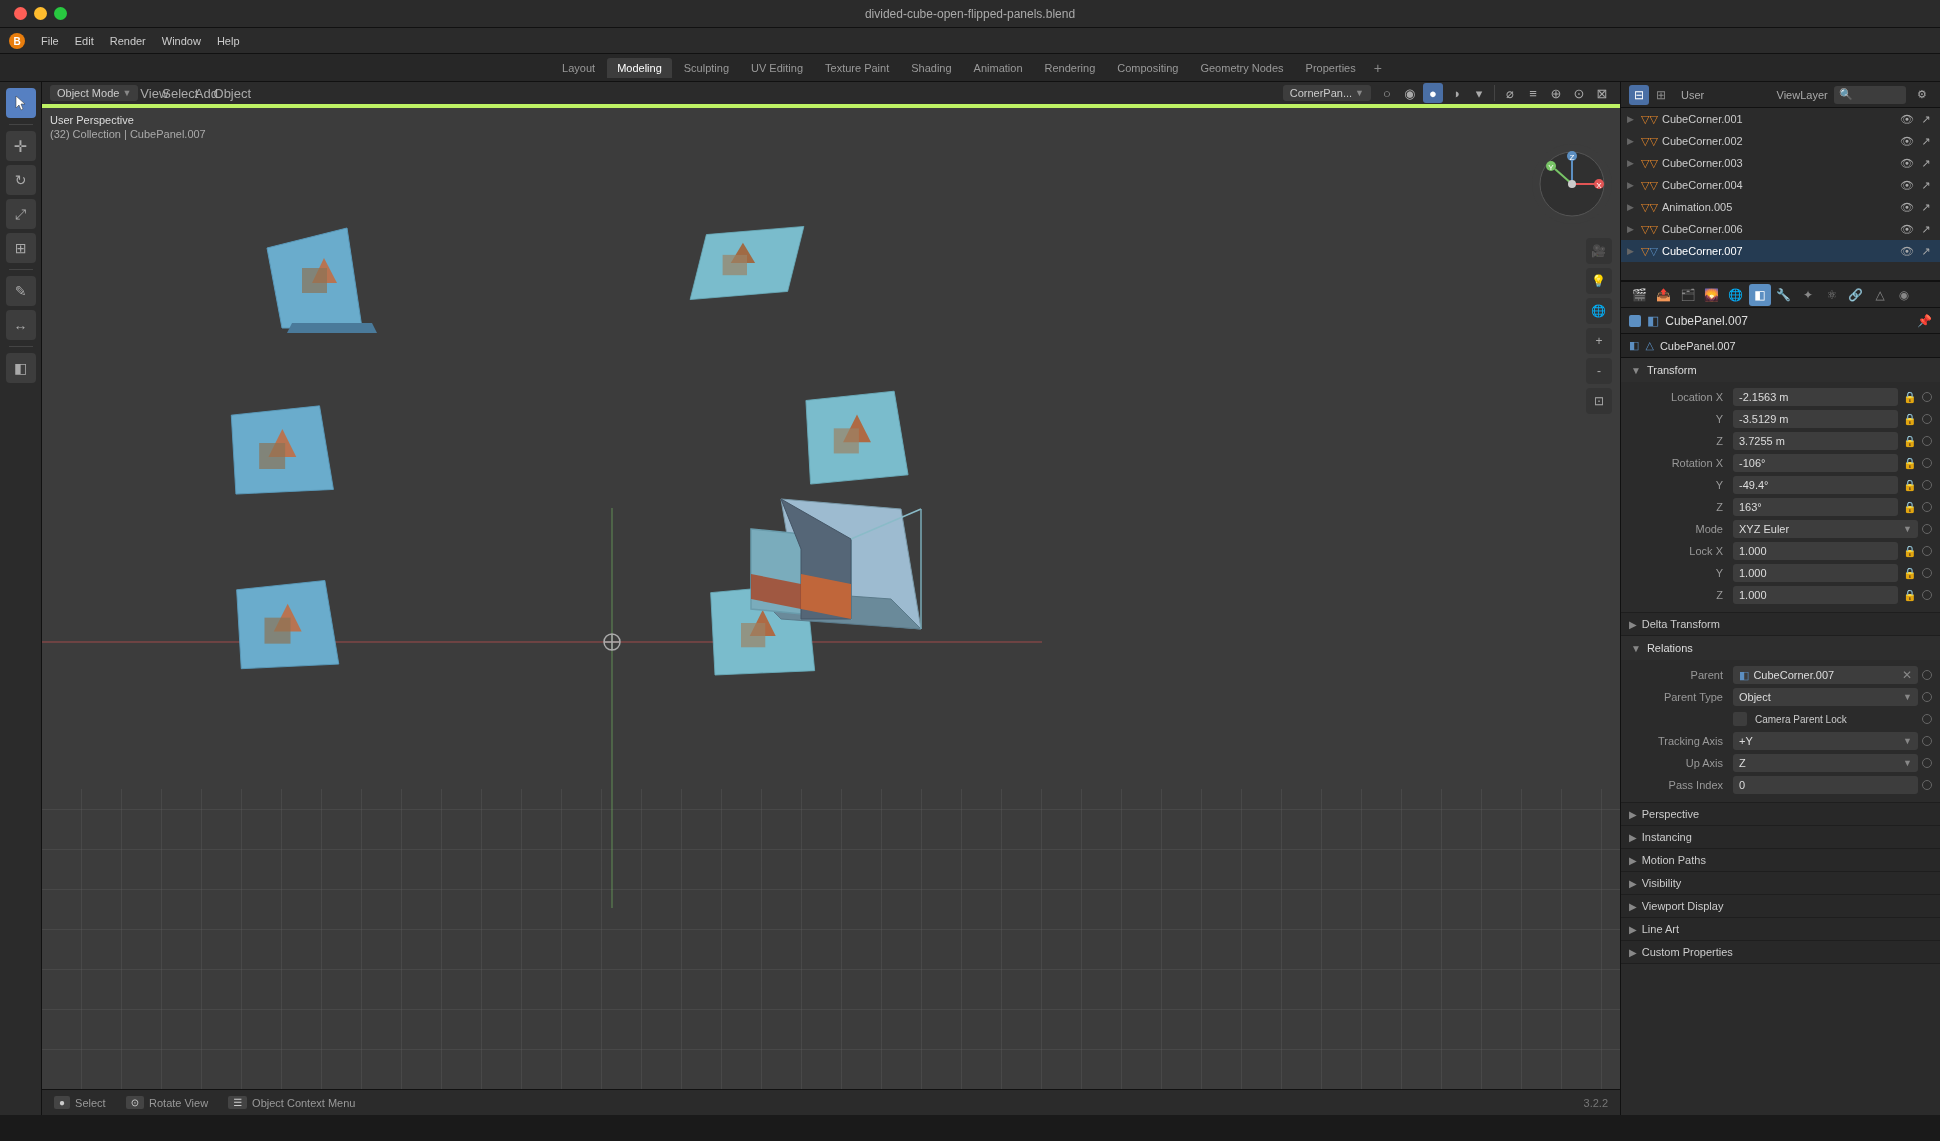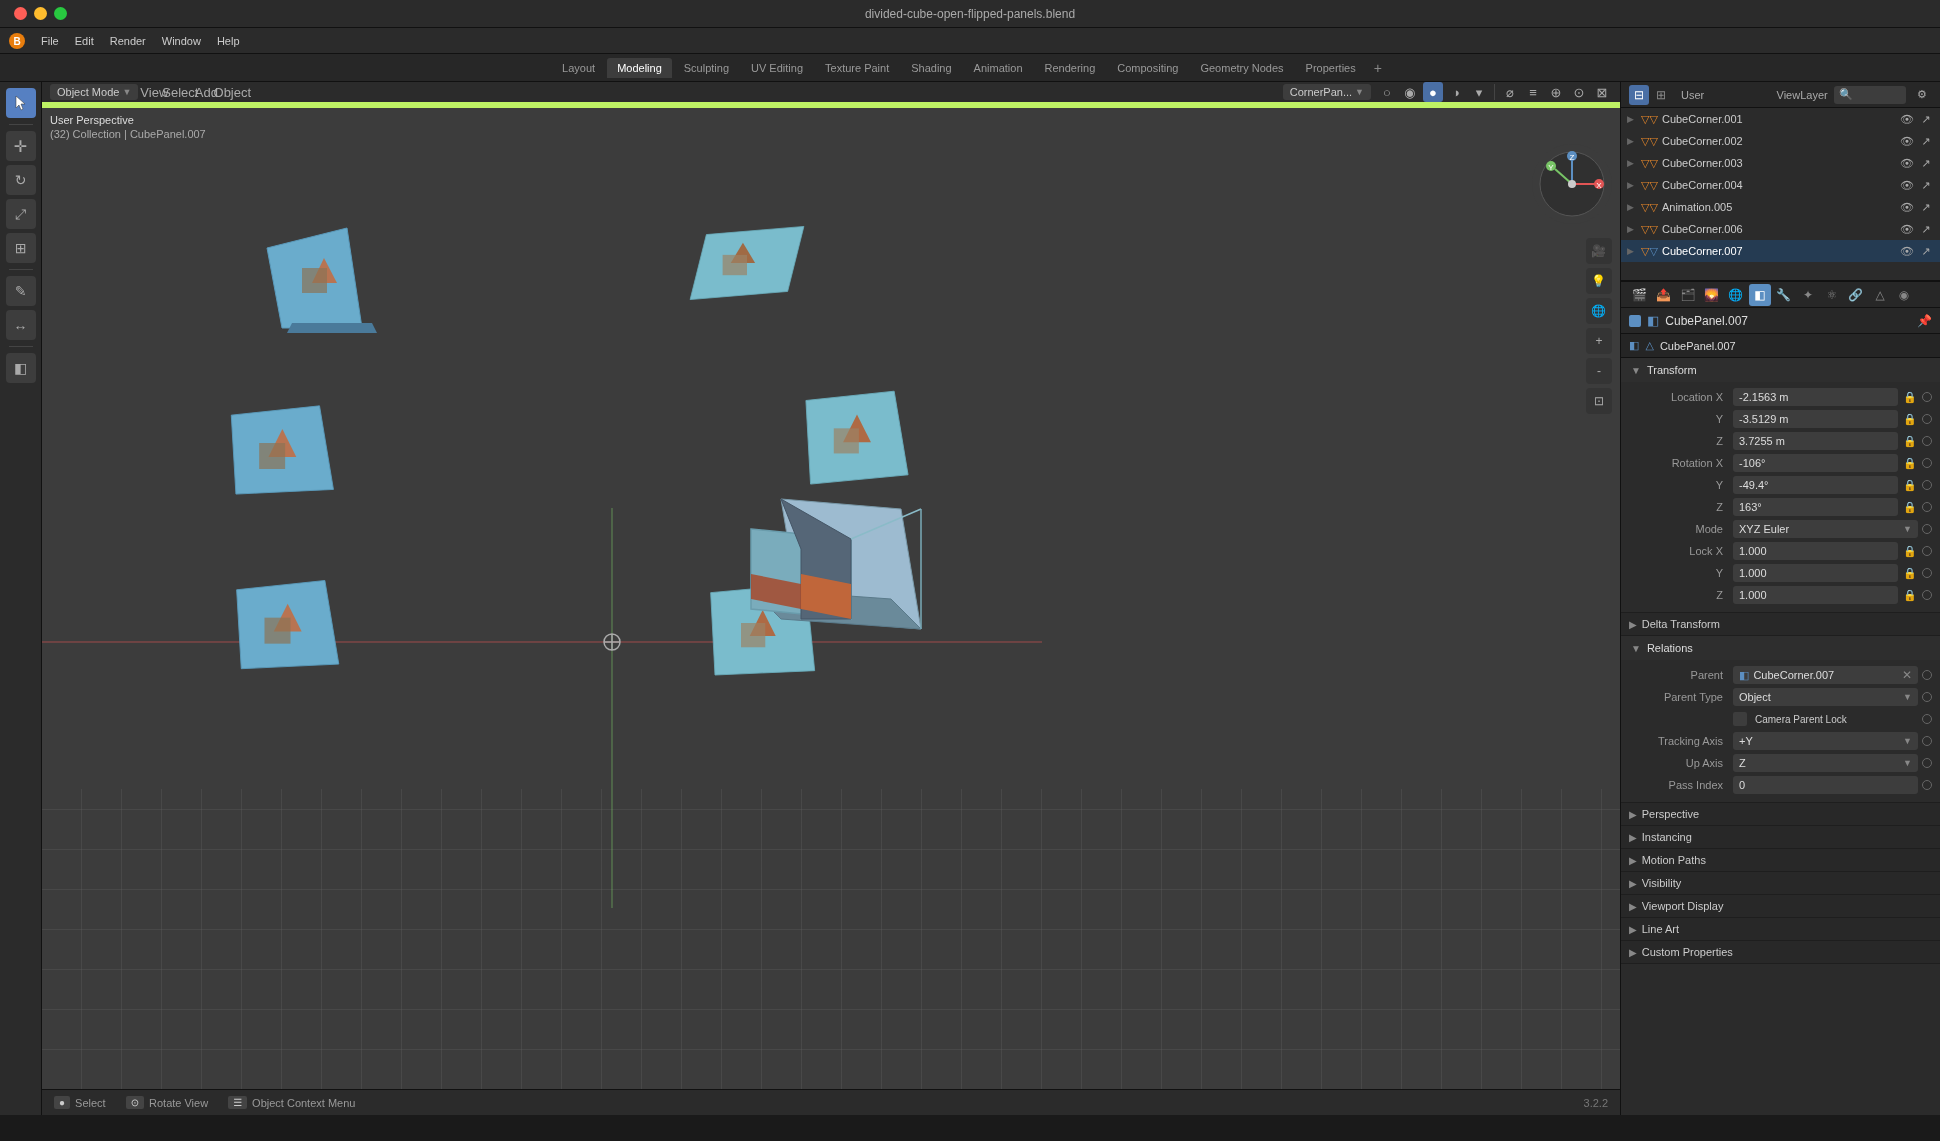--- a/index.html
+++ b/index.html
@@ -139,21 +139,21 @@
     .viewport-header {
       position: absolute;
       top: 0; left: 0; right: 0;
       height: 26px;
       background: #2b2b2b;
       display: flex;
       align-items: center;
       padding: 0 8px;
       gap: 6px;
       z-index: 10;
-      border-bottom: 6px solid #bef264;
+      border-bottom: 4px solid #bef264;
     }
     .vp-header-btn {
       padding: 2px 7px;
       background: #3d3d3d;
       border-radius: 3px;
       color: #ccc;
       font-size: 11px;
       cursor: pointer;
       display: flex; align-items: center; gap: 3px;
     }

